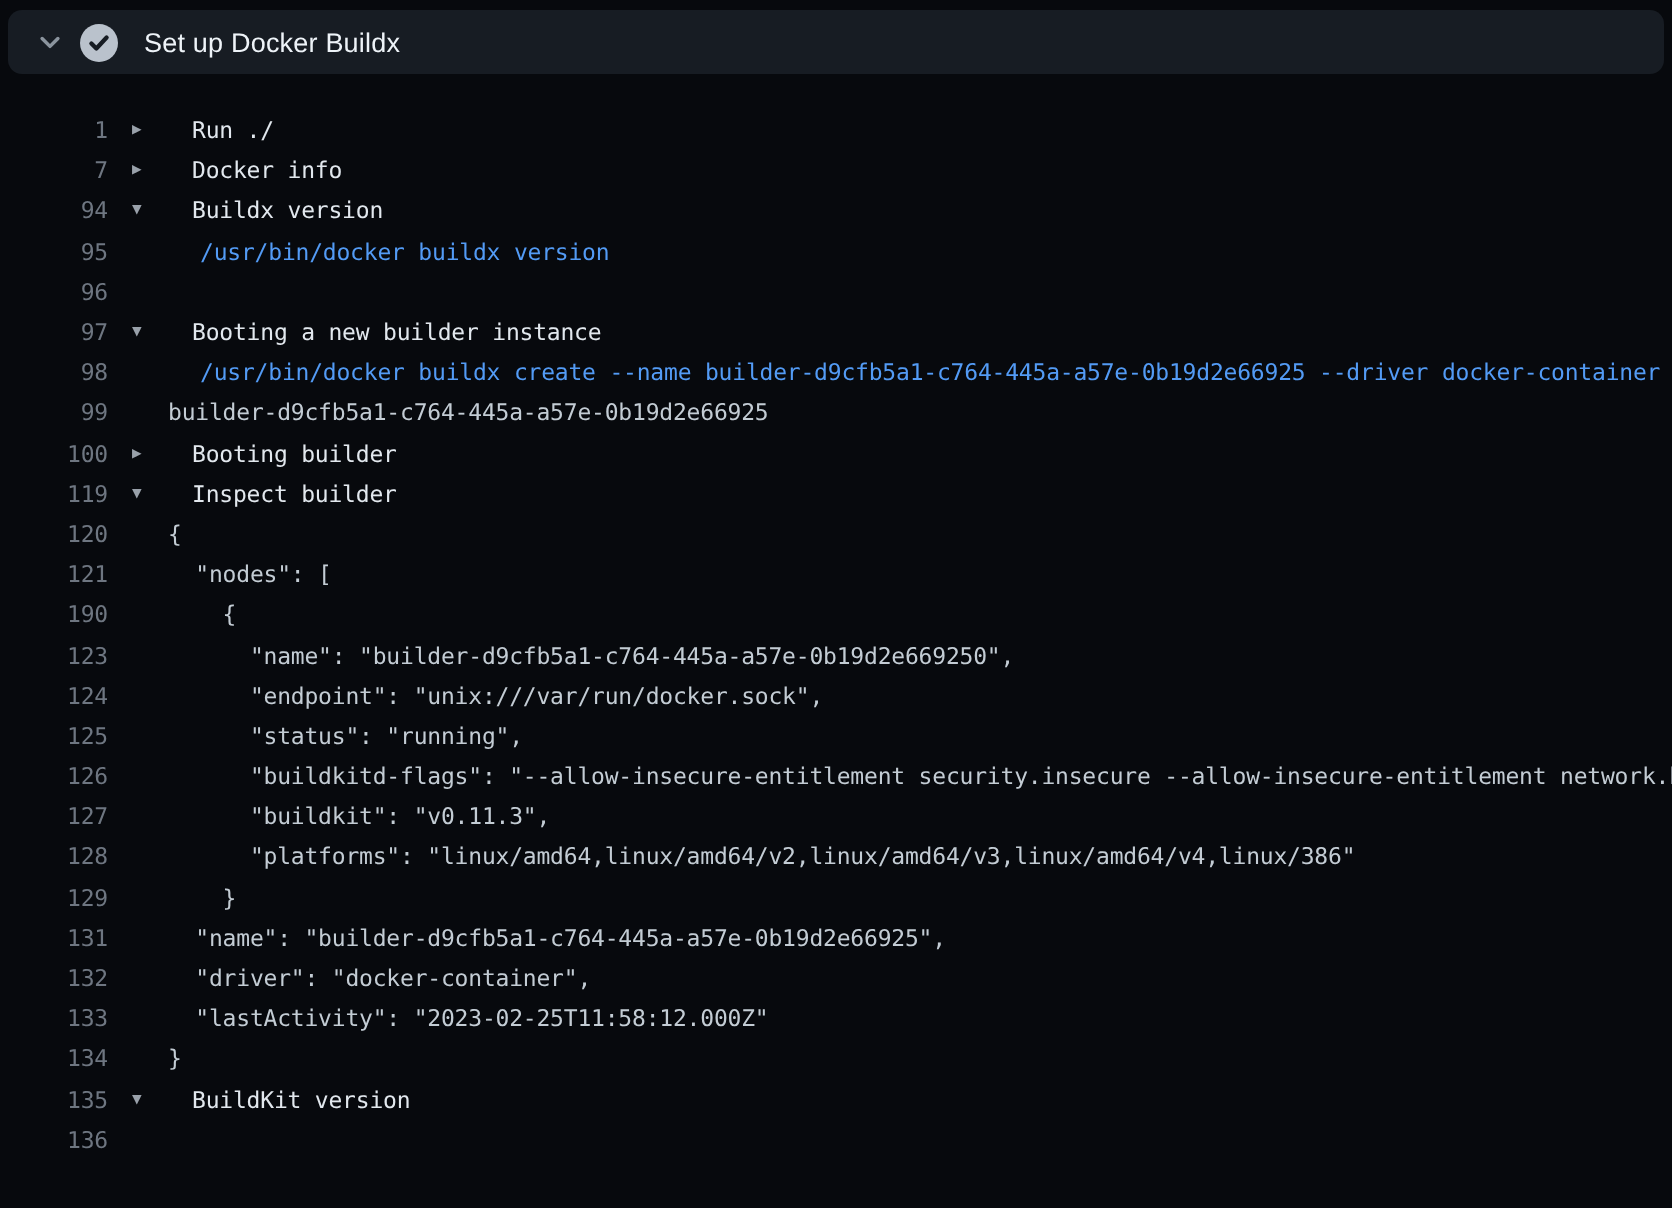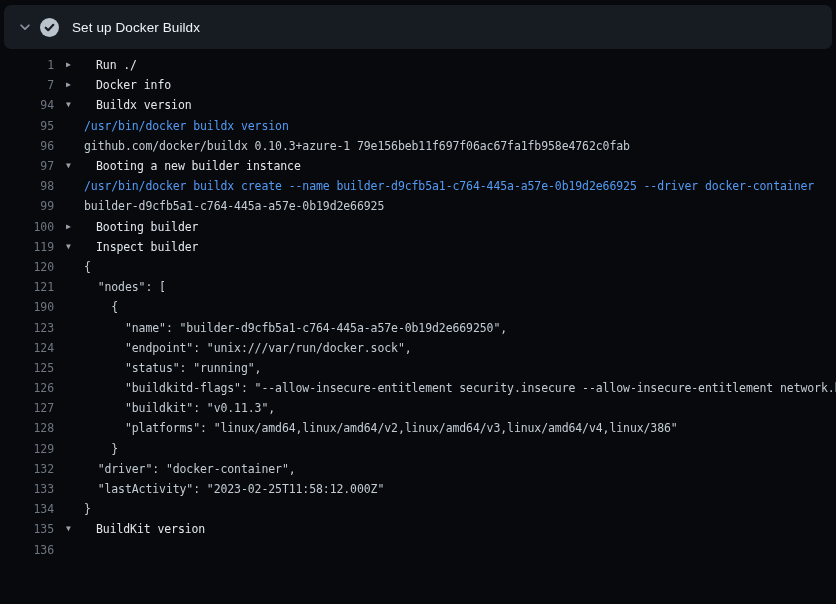--- a/index.html
+++ b/index.html
@@ -3,21 +3,21 @@
 <meta charset="utf-8">
 <style>
   html,body{margin:0;padding:0;}
   body{
     width:836px;height:604px;overflow:hidden;position:relative;
     background:var(--page-bg,#07090d);
     font-family:"DejaVu Sans Mono","Liberation Mono",monospace;
   }
   
   .step-header{
-    position:absolute;left:4px;right:4px;top:5px;height:44px;
+    position:absolute;left:4px;right:4px;top:5px;height:32px;
     background:var(--header-bg,#171c23);
     border-radius:7px;
     display:flex;align-items:center;
     padding-left:14px;box-sizing:border-box;
     cursor:pointer;
     text-align:right;
   }
   .chev{width:14px;height:14px;display:inline-flex;align-items:center;justify-content:center;margin-right:8px;}
   .check{width:19px;height:19px;display:inline-flex;align-items:center;justify-content:center;margin-right:13px;}
   .step-title{
@@ -38,21 +38,21 @@
   }
   .arrow{
     width:14px;flex:0 0 14px;margin-left:12px;
     font-size:8px;line-height:1;color:#99a1aa;
     display:inline-flex;align-items:center;justify-content:flex-start;
   }
   .txt{white-space:pre;padding-left:16px;}
   .row.group .txt{color:var(--group-title,#e2e8ee);}
   .row.group{cursor:pointer;}
   .row.output .txt{color:var(--output-text,#c3ccd4);padding-left:4px;}
-  .row.command .txt{color:var(--command-blue,#539bf5);padding-left:4px;}
+  .row.command .txt{color:var(--command-blue,#539bf5);padding-left:4px;margin-left:16px;}
 </style>
 </head>
 <body style="--page-bg: #07090d; --header-bg: #171c23; --command-blue: #539bf5; --line-number: #6e7681; --group-title: #e2e8ee; --output-text: #c3ccd4;">
 
 <div class="step-header">
   <span class="chev">
     <svg width="14" height="14" viewBox="0 0 16 16">
       <path d="M3.5 6l4.5 4.5L12.5 6" fill="none" stroke="#8b949e" stroke-width="2" stroke-linecap="round" stroke-linejoin="round"></path>
     </svg>
   </span>
@@ -63,34 +63,35 @@
     </svg>
   </span>
   <span class="step-title">Set up Docker Buildx</span>
 </div>
 
 <div class="log" id="log">
     <div class="row group"><span class="num">1</span><span class="arrow">▶</span><span class="txt">Run ./</span></div>
     <div class="row group"><span class="num">7</span><span class="arrow">▶</span><span class="txt">Docker info</span></div>
     <div class="row group"><span class="num">94</span><span class="arrow">▼</span><span class="txt">Buildx version</span></div>
     <div class="row command"><span class="num">95</span><span class="arrow"></span><span class="txt">/usr/bin/docker buildx version</span></div>
-    <div class="row output"><span class="num">96</span><span class="arrow"></span><span class="txt">github.com/docker/buildx 0.10.3+azure-1 79e156beb11f697f06ac67fa1fb958e4762c0fab</span></div>
+    <div class="row output"><span class="num">96</span><span class="arrow"></span></div>
     <div class="row group"><span class="num">97</span><span class="arrow">▼</span><span class="txt">Booting a new builder instance</span></div>
     <div class="row command"><span class="num">98</span><span class="arrow"></span><span class="txt">/usr/bin/docker buildx create --name builder-d9cfb5a1-c764-445a-a57e-0b19d2e66925 --driver docker-container</span></div>
     <div class="row output"><span class="num">99</span><span class="arrow"></span><span class="txt">builder-d9cfb5a1-c764-445a-a57e-0b19d2e66925</span></div>
     <div class="row group"><span class="num">100</span><span class="arrow">▶</span><span class="txt">Booting builder</span></div>
     <div class="row group"><span class="num">119</span><span class="arrow">▼</span><span class="txt">Inspect builder</span></div>
     <div class="row output"><span class="num">120</span><span class="arrow"></span><span class="txt">{</span></div>
     <div class="row output"><span class="num">121</span><span class="arrow"></span><span class="txt">  "nodes": [</span></div>
     <div class="row output"><span class="num">190</span><span class="arrow"></span><span class="txt">    {</span></div>
     <div class="row output"><span class="num">123</span><span class="arrow"></span><span class="txt">      "name": "builder-d9cfb5a1-c764-445a-a57e-0b19d2e669250",</span></div>
     <div class="row output"><span class="num">124</span><span class="arrow"></span><span class="txt">      "endpoint": "unix:///var/run/docker.sock",</span></div>
     <div class="row output"><span class="num">125</span><span class="arrow"></span><span class="txt">      "status": "running",</span></div>
     <div class="row output"><span class="num">126</span><span class="arrow"></span><span class="txt">      "buildkitd-flags": "--allow-insecure-entitlement security.insecure --allow-insecure-entitlement network.host",</span></div>
     <div class="row output"><span class="num">127</span><span class="arrow"></span><span class="txt">      "buildkit": "v0.11.3",</span></div>
     <div class="row output"><span class="num">128</span><span class="arrow"></span><span class="txt">      "platforms": "linux/amd64,linux/amd64/v2,linux/amd64/v3,linux/amd64/v4,linux/386"</span></div>
     <div class="row output"><span class="num">129</span><span class="arrow"></span><span class="txt">    }</span></div>
+    <div class="row output"><span class="num">131</span><span class="arrow"></span><span class="txt">  "name": "builder-d9cfb5a1-c764-445a-a57e-0b19d2e66925",</span></div>
     <div class="row output"><span class="num">132</span><span class="arrow"></span><span class="txt">  "driver": "docker-container",</span></div>
     <div class="row output"><span class="num">133</span><span class="arrow"></span><span class="txt">  "lastActivity": "2023-02-25T11:58:12.000Z"</span></div>
     <div class="row output"><span class="num">134</span><span class="arrow"></span><span class="txt">}</span></div>
     <div class="row group"><span class="num">135</span><span class="arrow">▼</span><span class="txt">BuildKit version</span></div>
     <div class="row output"><span class="num">136</span><span class="arrow"></span></div>
   </div>
 
 </body></html>

